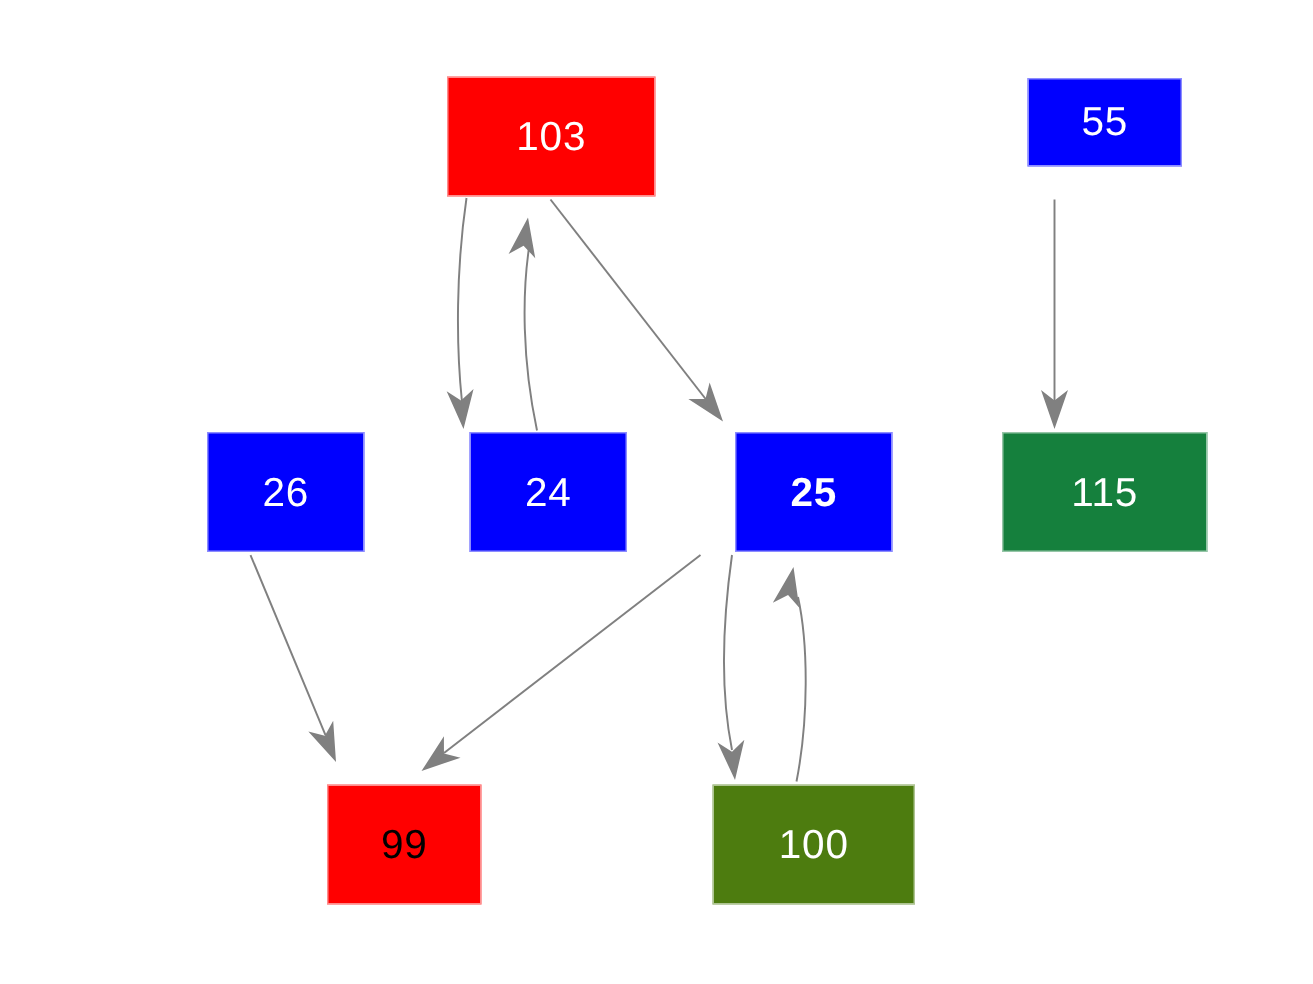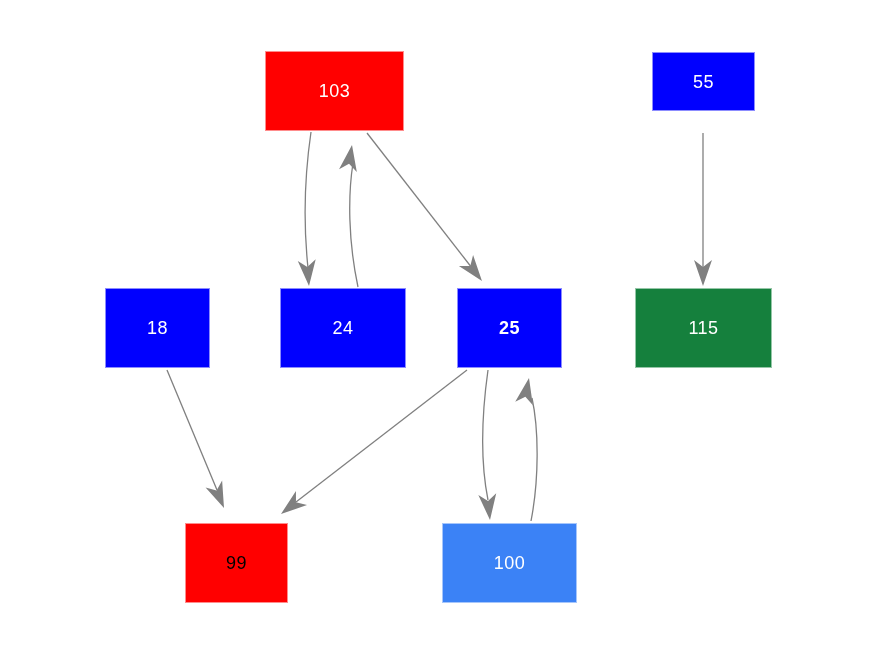--- a/index.html
+++ b/index.html
@@ -24,26 +24,27 @@
     width: 875px;
     height: 656px;
   }
   .node {
     position: absolute;
     box-sizing: border-box;
     display: flex;
     align-items: center;
     justify-content: center;
     color: #ffffff;
-    font-size: 18px;
+    font-size: 27px;
     font-family: "Liberation Sans", sans-serif;
     line-height: 1;
     letter-spacing: 0.5px;
     border: 1px solid rgba(255,255,255,0.55);
     z-index: 5;
+    margin-left: 33px;
   }
   .node-label {
     pointer-events: none;
   }
   .edge-path {
     fill: none;
     stroke: #808080;
     stroke-width: 1.3;
   }
   .edge-head {
@@ -90,31 +91,31 @@
       </g>
     </svg>
   <div id="node-layer">
       <div class="node" style="left: 265px; top: 51px; width: 139px; height: 80px; background: rgb(255, 0, 0);">
         <span class="node-label" style="color: rgb(255, 255, 255);">103</span>
       </div>
       <div class="node" style="left: 652px; top: 52px; width: 103px; height: 59px; background: rgb(0, 0, 255);">
         <span class="node-label" style="color: rgb(255, 255, 255);">55</span>
       </div>
       <div class="node" style="left: 105px; top: 288px; width: 105px; height: 80px; background: rgb(0, 0, 255);">
-        <span class="node-label" style="color: rgb(255, 255, 255);">18</span>
+        <span class="node-label" style="color: rgb(255, 255, 255);">26</span>
       </div>
-      <div class="node" style="left: 280px; top: 288px; width: 126px; height: 80px; background: rgb(0, 0, 255);">
+      <div class="node" style="left: 280px; top: 288px; width: 105px; height: 80px; background: rgb(0, 0, 255);">
         <span class="node-label" style="color: rgb(255, 255, 255);">24</span>
       </div>
       <div class="node" style="left: 457px; top: 288px; width: 105px; height: 80px; background: rgb(0, 0, 255); font-weight: bold;">
         <span class="node-label" style="color: rgb(255, 255, 255);">25</span>
       </div>
       <div class="node" style="left: 635px; top: 288px; width: 137px; height: 80px; background: #15803d;">
         <span class="node-label" style="color: rgb(255, 255, 255);">115</span>
       </div>
       <div class="node" style="left: 185px; top: 523px; width: 103px; height: 80px; background: rgb(255, 0, 0);">
         <span class="node-label" style="color: #000000;">99</span>
       </div>
-      <div class="node" style="left: 442px; top: 523px; width: 135px; height: 80px; background: #3b82f6;">
+      <div class="node" style="left: 442px; top: 523px; width: 135px; height: 80px; background: #4d7c0f;">
         <span class="node-label" style="color: rgb(255, 255, 255);">100</span>
       </div>
     </div>
 </div>
 
 </body></html>

